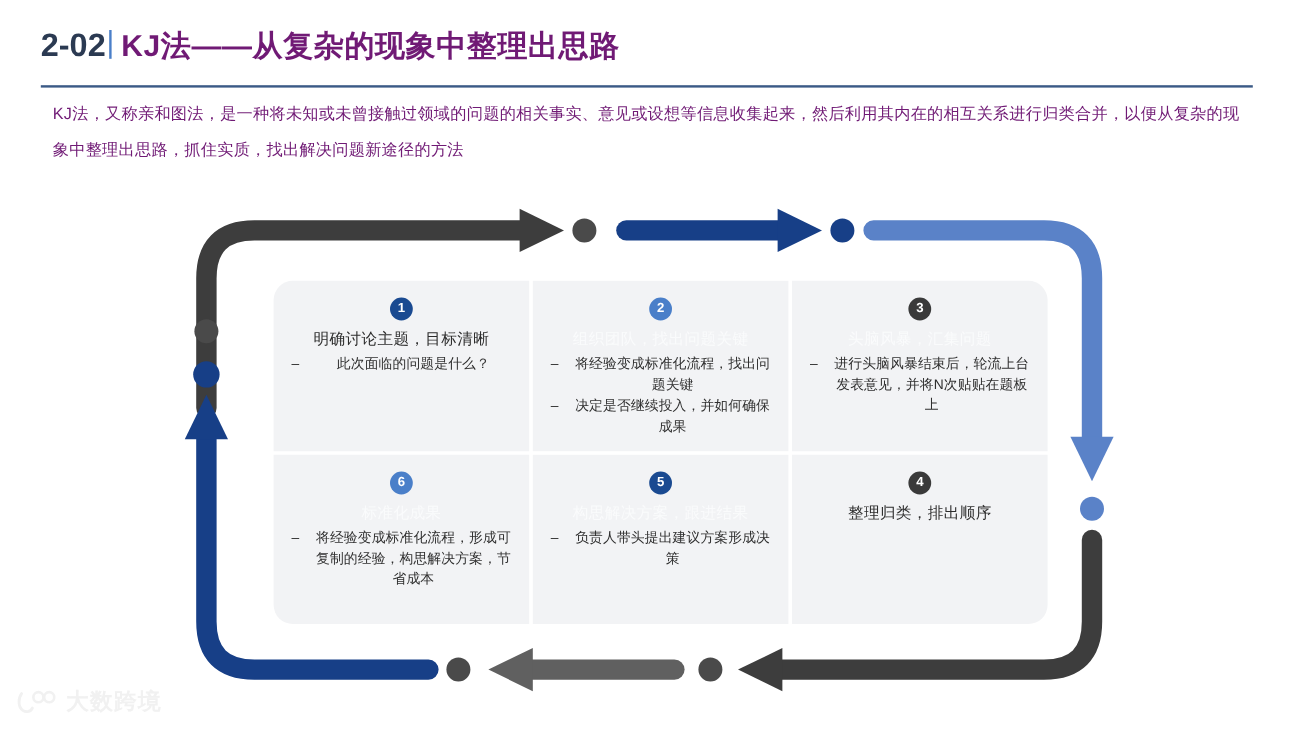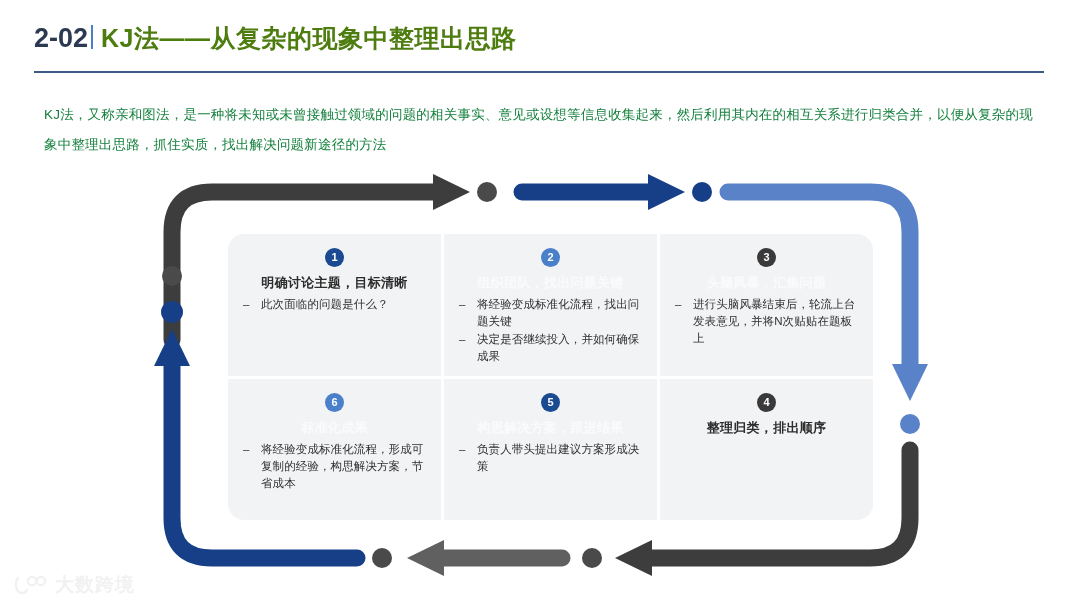--- a/index.html
+++ b/index.html
@@ -41,41 +41,41 @@
     width: 2px;
     height: 24px;
     background: #4a7fc9;
     margin: 0 8px 0 3px;
     position: relative;
     top: 2px;
   }
   .title-main {
     font-size: 25px;
     font-weight: bold;
-    color: #4d7c0f;
+    color: #701a75;
     letter-spacing: 0.5px;
   }
   .title-underline {
     position: absolute;
     left: 0px;
     top: 49px;
     width: 1010px;
     height: 2px;
     background: #3b5a86;
   }
 
   
   .intro {
     position: absolute;
     left: 44px;
-    top: 100px;
+    top: 80px;
     width: 995px;
     font-size: 13.5px;
     line-height: 30px;
-    color: #15803d;
+    color: #701a75;
     letter-spacing: 0.2px;
   }
 
   
   .diagram {
     position: absolute;
     left: 0;
     top: 150px;
     width: 1080px;
     height: 430px;
@@ -125,21 +125,21 @@
     justify-content: center;
     line-height: 1;
   }
   .badge.navy  { background: #1a4a91; }
   .badge.blue  { background: #4a7fc9; }
   .badge.dark  { background: #3a3a3a; }
 
   .card-heading {
     text-align: center;
     font-size: 13px;
-    font-weight: bold;
+    font-weight: normal;
     margin-top: 7px;
     margin-bottom: 4px;
     line-height: 18px;
     letter-spacing: 0.3px;
     white-space: nowrap;
   }
   .card-heading.visible { color: #2c2c2c; }
   .card-heading.faded   { color: #fafbfc; }
 
   .bullets {
@@ -148,20 +148,21 @@
     list-style: none;
   }
   .bullets li {
     position: relative;
     padding-left: 20px;
     font-size: 11.5px;
     line-height: 17px;
     color: #2f2f2f;
     margin-bottom: 1px;
     letter-spacing: 0.1px;
+    text-align: center;
   }
   .bullets li::before {
     content: "–";
     position: absolute;
     left: 2px;
     top: 0;
     color: #2f2f2f;
   }
 
   

